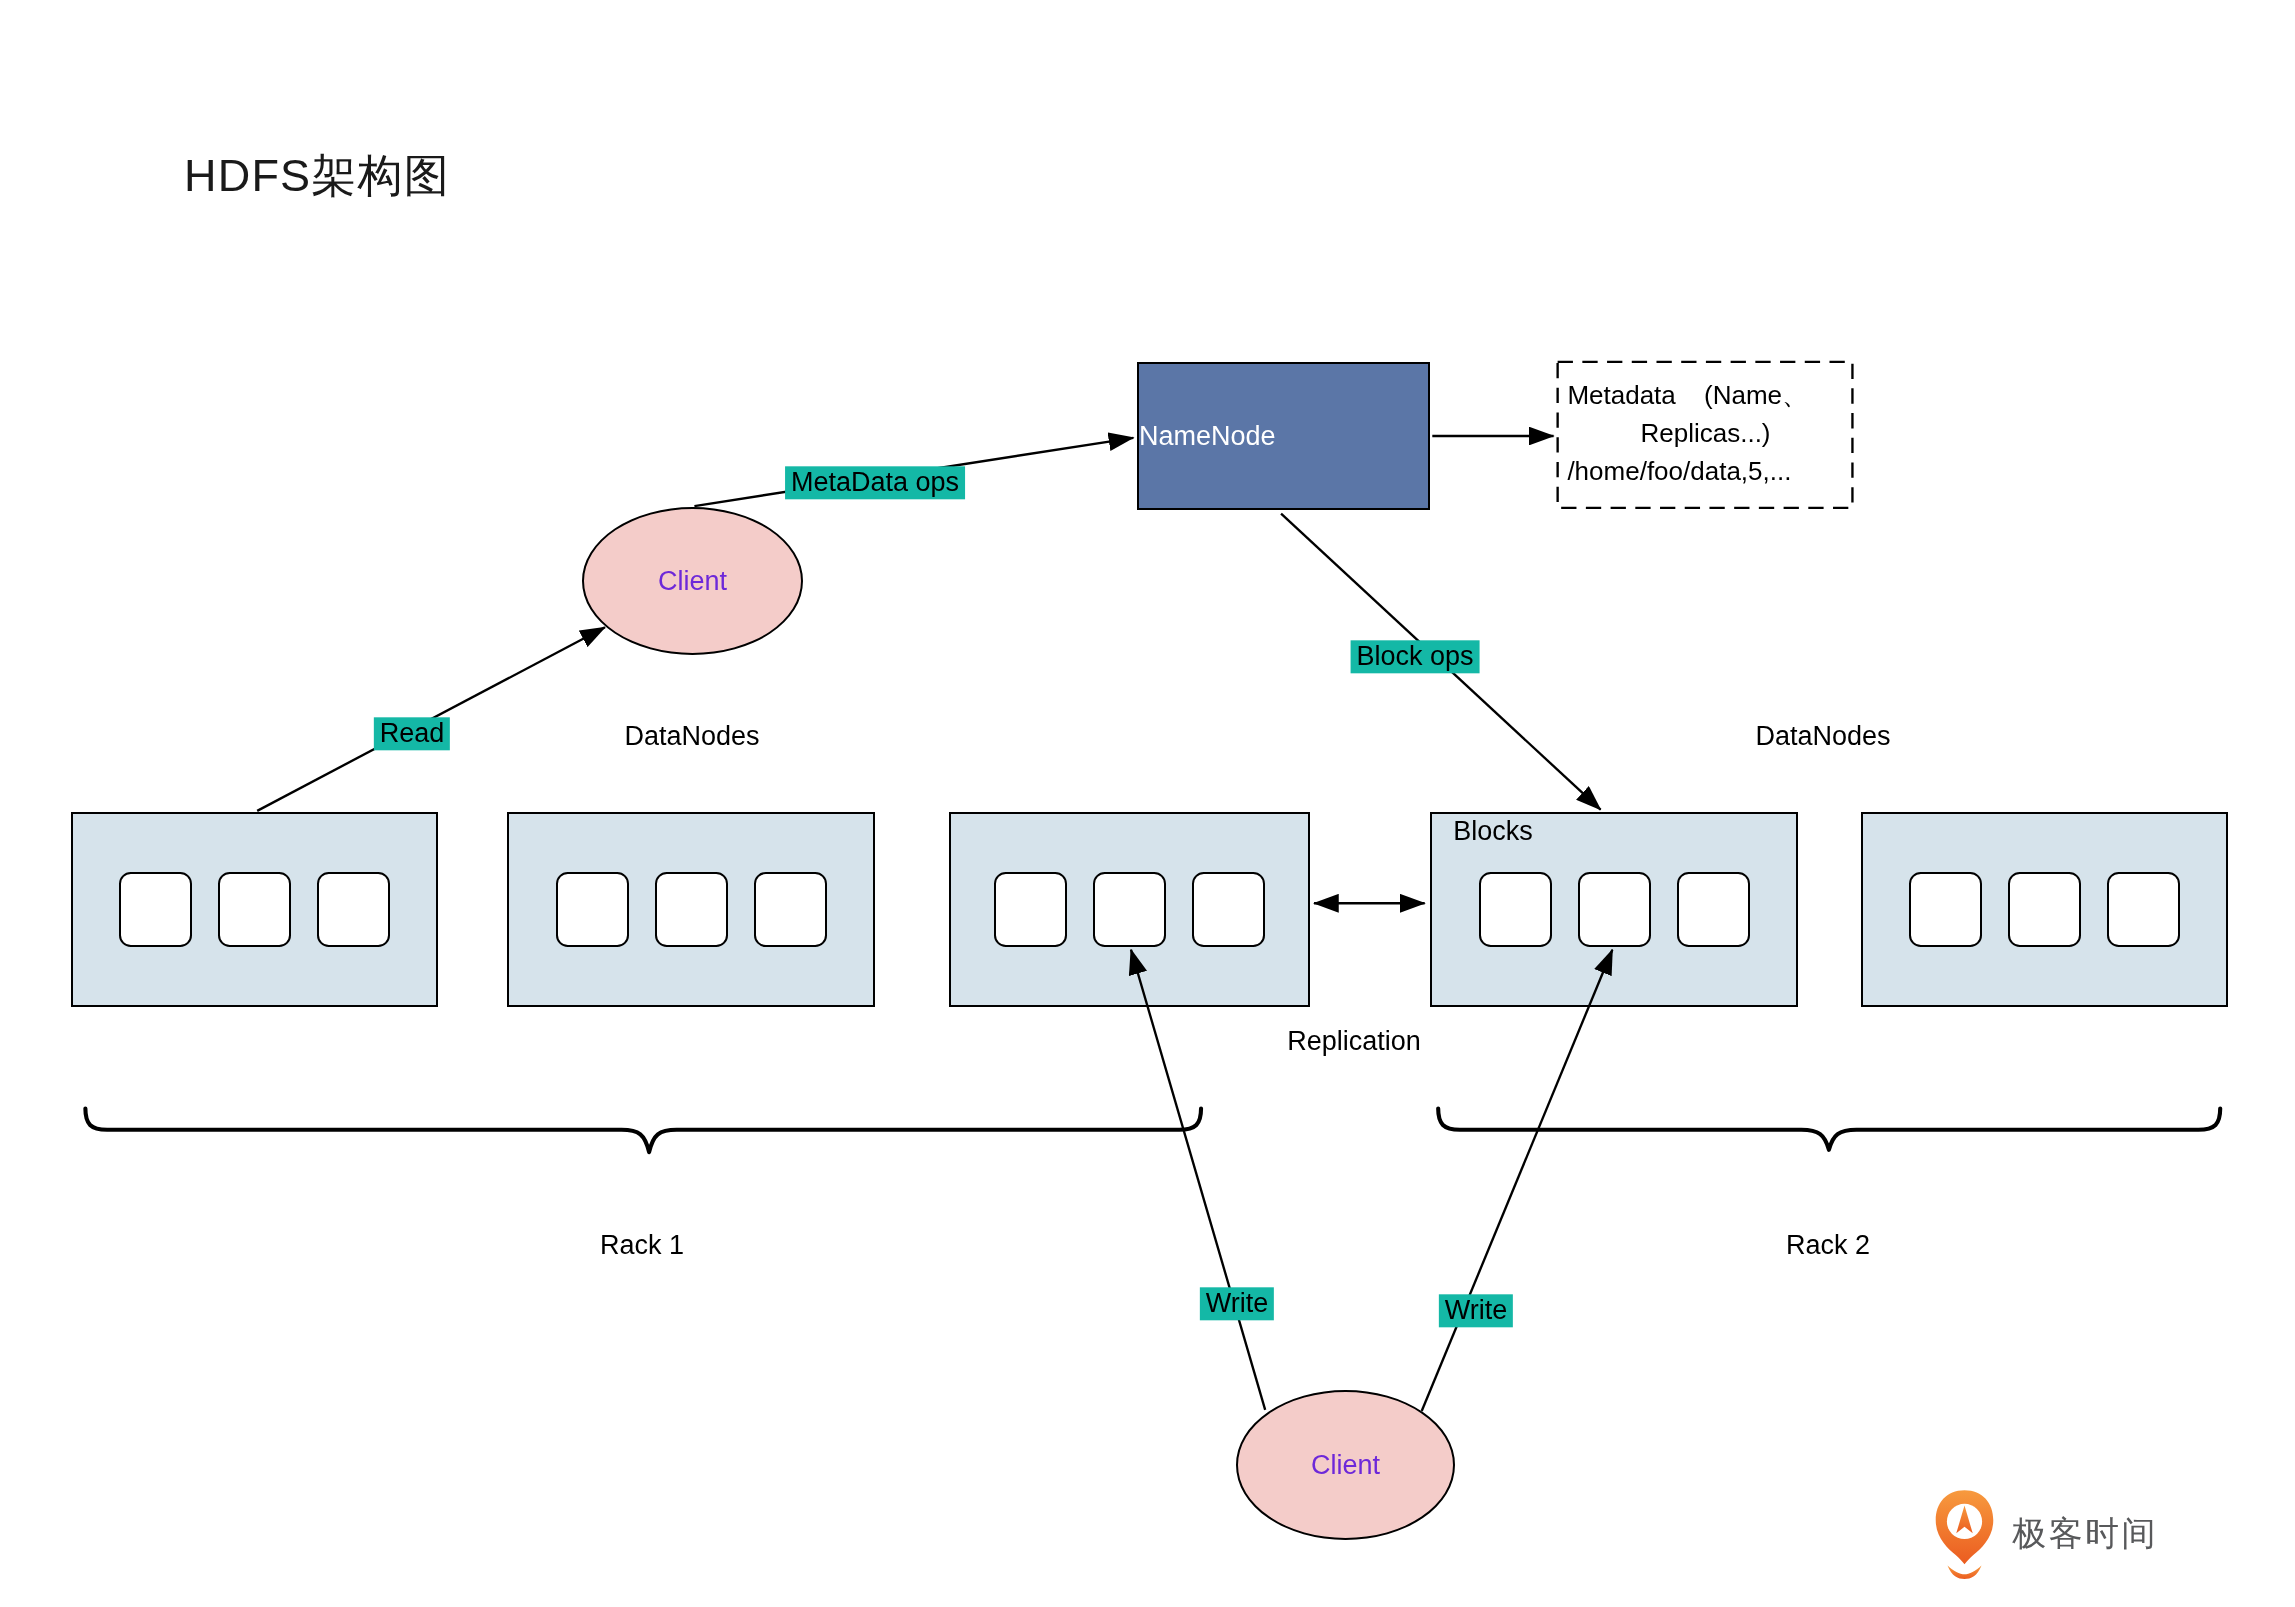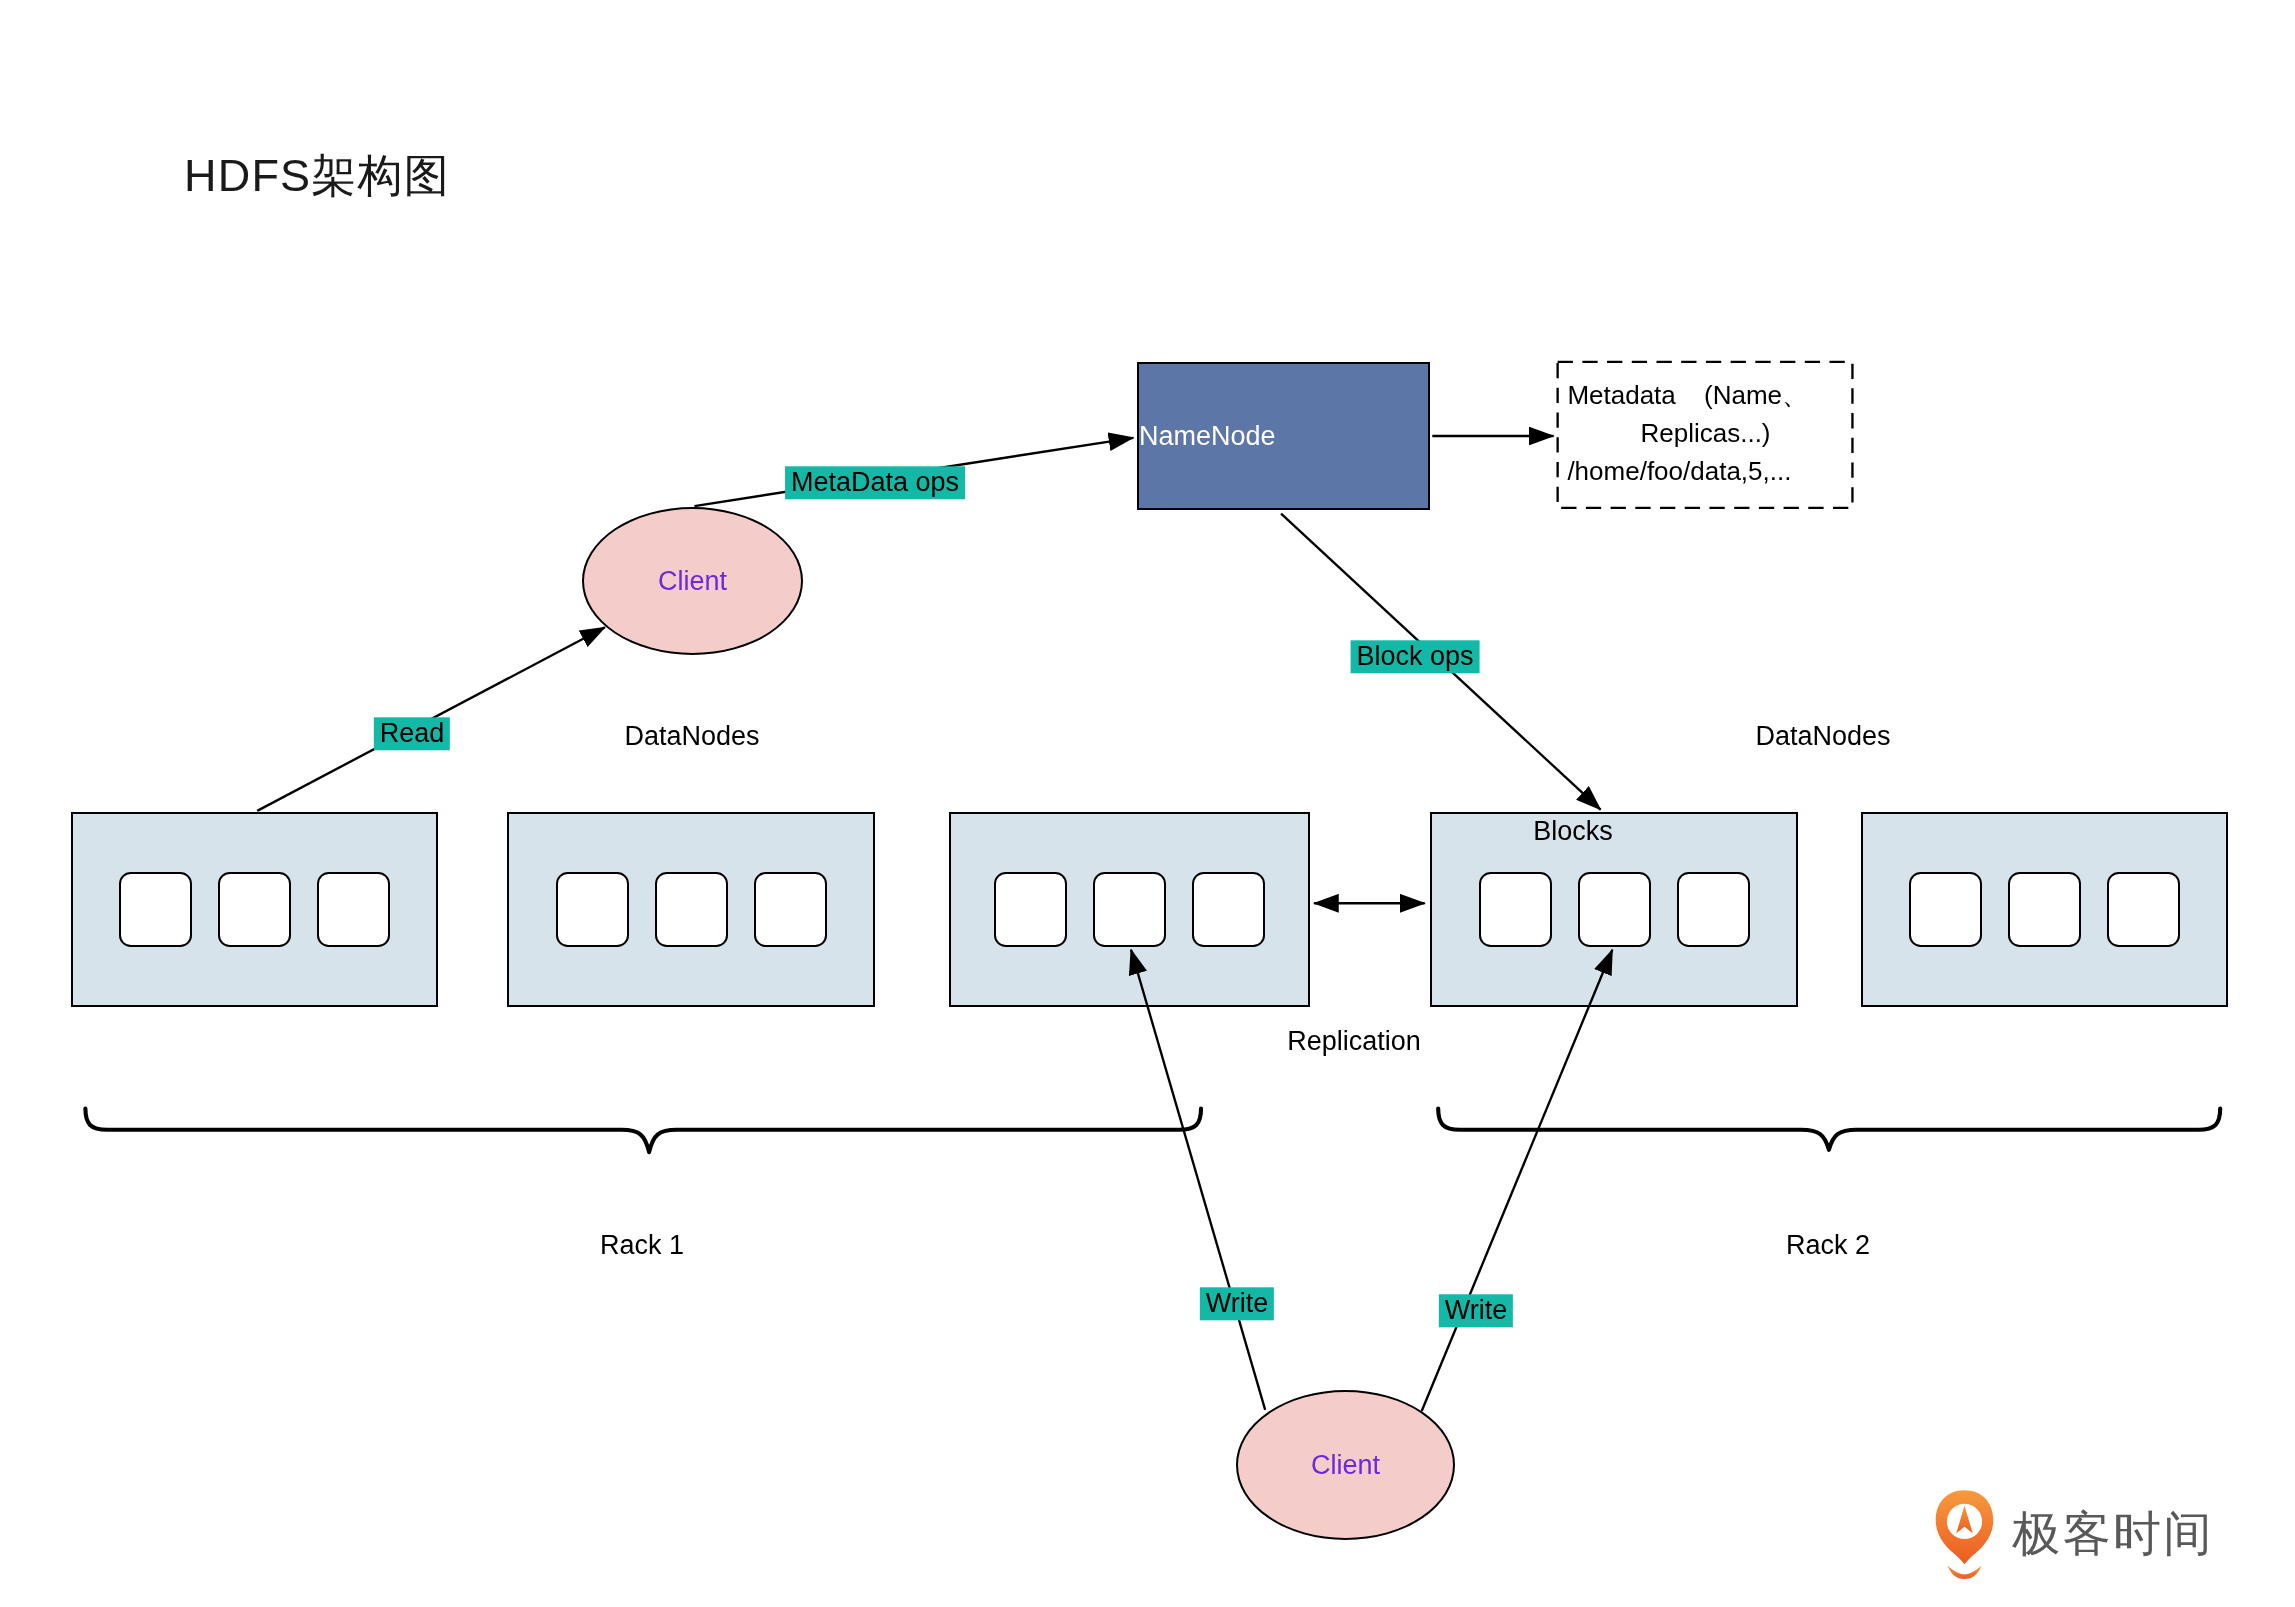--- a/index.html
+++ b/index.html
@@ -49,21 +49,21 @@
   .meta-text{position:absolute;left:1558px;top:362px;width:295px;height:146px;
              box-sizing:border-box;z-index:3;padding:14px 9.4px 0 9.4px;
              font-size:26px;line-height:38px;color:#000;}
   .meta-line1{word-spacing:21px;text-align:left;}
   .meta-line2{text-align:center;}
   .meta-line3{text-align:left;}
 
   
   .footer{position:absolute;left:1932px;top:1488px;z-index:3;
           display:flex;align-items:center;gap:15.3px;}
-  .brand-text{font-size:48px;font-weight:500;letter-spacing:2.4px;
+  .brand-text{font-size:34px;font-weight:500;letter-spacing:2.4px;
               color:var(--logo_text,#58595B);white-space:nowrap;}
   .logo-stop1{stop-color:var(--logo_orange,#F79A3E);}
   .logo-stop2{stop-color:var(--logo_orange_dark,#EB5C20);}
 </style>
 </head>
 <body>
 
 <div class="canvas">
 
   <div class="title">HDFS架构图</div>
@@ -131,21 +131,21 @@
     <div class="meta-line1">Metadata (Name、</div>
     <div class="meta-line2">Replicas...)</div>
     <div class="meta-line3">/home/foo/data,5,...</div>
   </div>
 
   <div class="lbl bg" style="left:875px;top:483px;">MetaData ops</div>
   <div class="lbl bg" style="left:1415px;top:633px;margin-top:24px;">Block ops</div>
   <div class="lbl bg" style="left:412px;top:734px;">Read</div>
   <div class="lbl" style="left:692px;top:736px;">DataNodes</div>
   <div class="lbl" style="left:1823px;top:736px;">DataNodes</div>
-  <div class="lbl" style="left:1573px;top:831px;">Blocks</div>
+  <div class="lbl" style="left:1493px;top:831px;">Blocks</div>
   <div class="lbl" style="left:1354px;top:1041px;">Replication</div>
   <div class="lbl" style="left:642px;top:1245px;">Rack 1</div>
   <div class="lbl" style="left:1828px;top:1245px;">Rack 2</div>
   <div class="lbl bg" style="left:1237px;top:1304px;">Write</div>
   <div class="lbl bg" style="left:1476px;top:1311px;">Write</div>
 
   <div class="footer">
     <svg width="65" height="91" viewBox="0 0 110 155">
       <defs>
         <linearGradient id="og" x1="0" y1="0" x2="0" y2="1">

